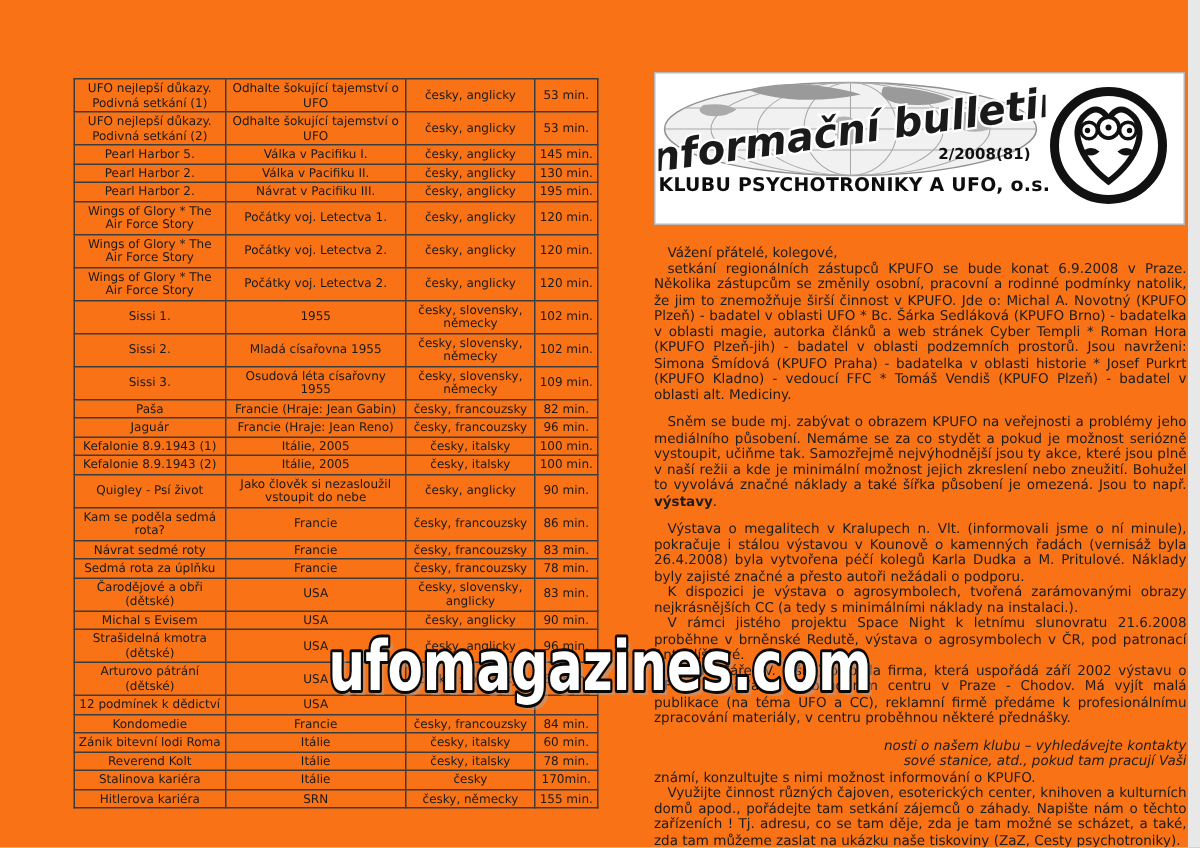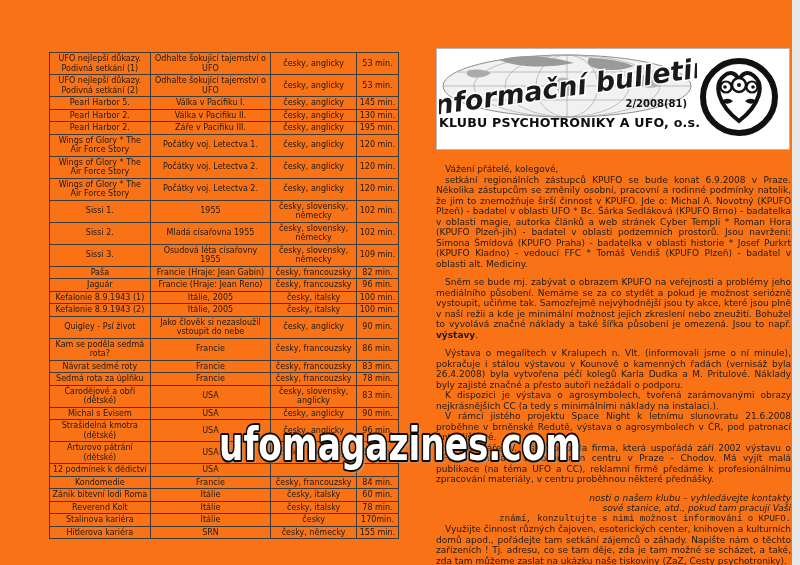--- a/index.html
+++ b/index.html
@@ -24,21 +24,21 @@
   #org-name{position:absolute;left:2px;top:66px;width:254px;text-align:center;
             font-weight:bold;font-size:12.6px;letter-spacing:.2px;white-space:nowrap;color:#0d0d0d;}
   #club-logo{position:absolute;right:8px;top:6px;width:84px;height:84px;}
 
   
   #article{position:absolute;left:436px;top:164px;width:355px;
            font-size:9px;line-height:10.5px;text-align:justify;color:#1c1c1c;}
   #article .para{text-indent:9px;}
   #article .gap{margin-top:8px;}
   #article .wm-line{text-align:right;font-style:italic;}
-  #article .wm-last{text-align:right;font-family:Liberation Mono, monospace;}
+  #article .wm-last{text-align:left;}
 
   
   #watermark{position:absolute;left:205px;top:417px;width:385px;height:60px;z-index:20;}
 </style>
 </head>
 <body>
 
 <div id="page">
 
   <table id="film-table">
@@ -68,21 +68,21 @@
           <td>145 min.</td>
         </tr>
         <tr>
           <td>Pearl Harbor 2.</td>
           <td>Válka v Pacifiku II.</td>
           <td>česky, anglicky</td>
           <td>130 min.</td>
         </tr>
         <tr>
           <td>Pearl Harbor 2.</td>
-          <td>Záře v Pacifiku III.</td>
+          <td>Návrat v Pacifiku III.</td>
           <td>česky, anglicky</td>
           <td>195 min.</td>
         </tr>
         <tr>
           <td>Wings of Glory * The Air Force Story</td>
           <td>Počátky voj. Letectva 1.</td>
           <td>česky, anglicky</td>
           <td>120 min.</td>
         </tr>
         <tr>

